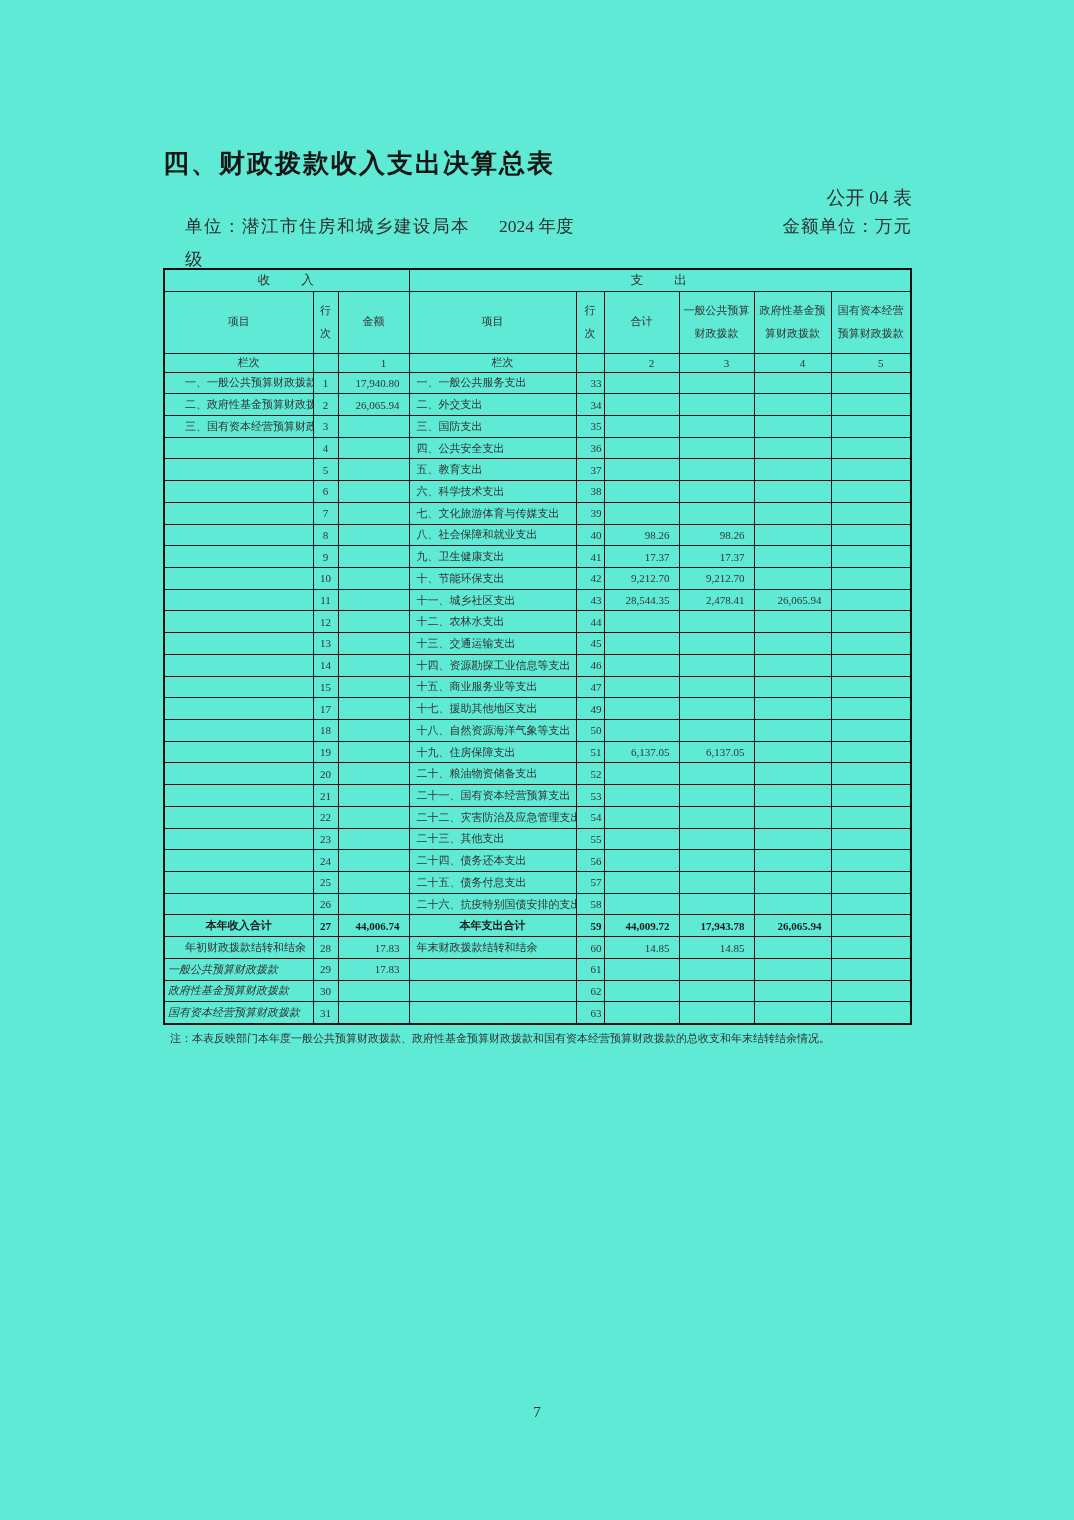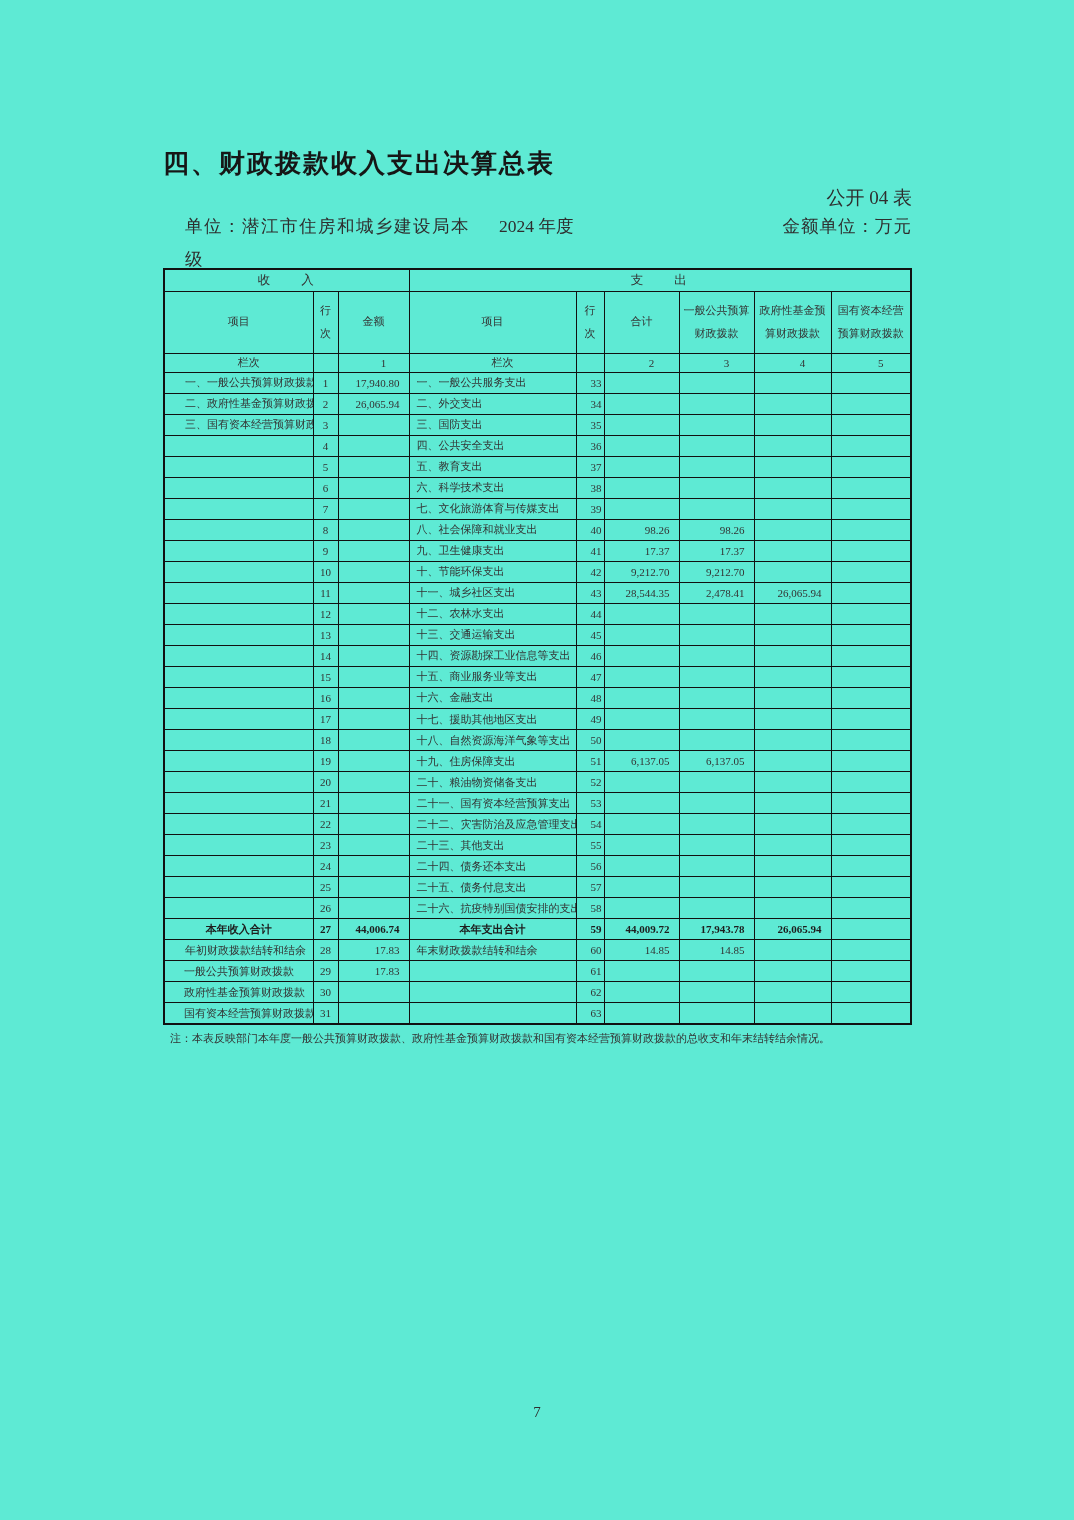--- a/index.html
+++ b/index.html
@@ -95,21 +95,21 @@
   }
   tr.idx-row { height: 19px; }
   tr.idx-row td { text-align: center; font-size: 11px; padding-left: 20px; }
   tbody td { font-size: 10.5px; height: 20.3px; }
   tbody td.c0 { text-align: left;  padding-left: 20px; }
   tbody td.c1 { text-align: center; }
   tbody td.c2 { text-align: right; padding-right: 9px; }
   tbody td.c3 { text-align: left;  padding-left: 7px; }
   tbody td.c4 { text-align: center; padding-left: 12px; }
   tbody td.c5, tbody td.c6, tbody td.c7, tbody td.c8 { text-align: right; padding-right: 9px; }
-  tbody td.indent { padding-left: 19px; }
+  tbody td.indent { padding-left: 3px; font-style: italic; }
   tbody tr.bold-row td { font-weight: bold; color: #1d1d1d; }
   tbody tr.bold-row td.c0, tbody tr.bold-row td.c3 { text-align: center; padding-left: 0; }
   .table-note {
     position: absolute;
     left: 170px;
     top: 1031px;
     width: 760px;
     font-size: 11px;
     color: #333;
   }
@@ -344,31 +344,20 @@
           <td class="c2"></td>
           <td class="c3">十五、商业服务业等支出</td>
           <td class="c4">47</td>
           <td class="c5"></td>
           <td class="c6"></td>
           <td class="c7"></td>
           <td class="c8"></td>
         </tr>
         <tr>
           <td class="c0"></td>
-          <td class="c1">16</td>
-          <td class="c2"></td>
-          <td class="c3">十六、金融支出</td>
-          <td class="c4">48</td>
-          <td class="c5"></td>
-          <td class="c6"></td>
-          <td class="c7"></td>
-          <td class="c8"></td>
-        </tr>
-        <tr>
-          <td class="c0"></td>
           <td class="c1">17</td>
           <td class="c2"></td>
           <td class="c3">十七、援助其他地区支出</td>
           <td class="c4">49</td>
           <td class="c5"></td>
           <td class="c6"></td>
           <td class="c7"></td>
           <td class="c8"></td>
         </tr>
         <tr>

